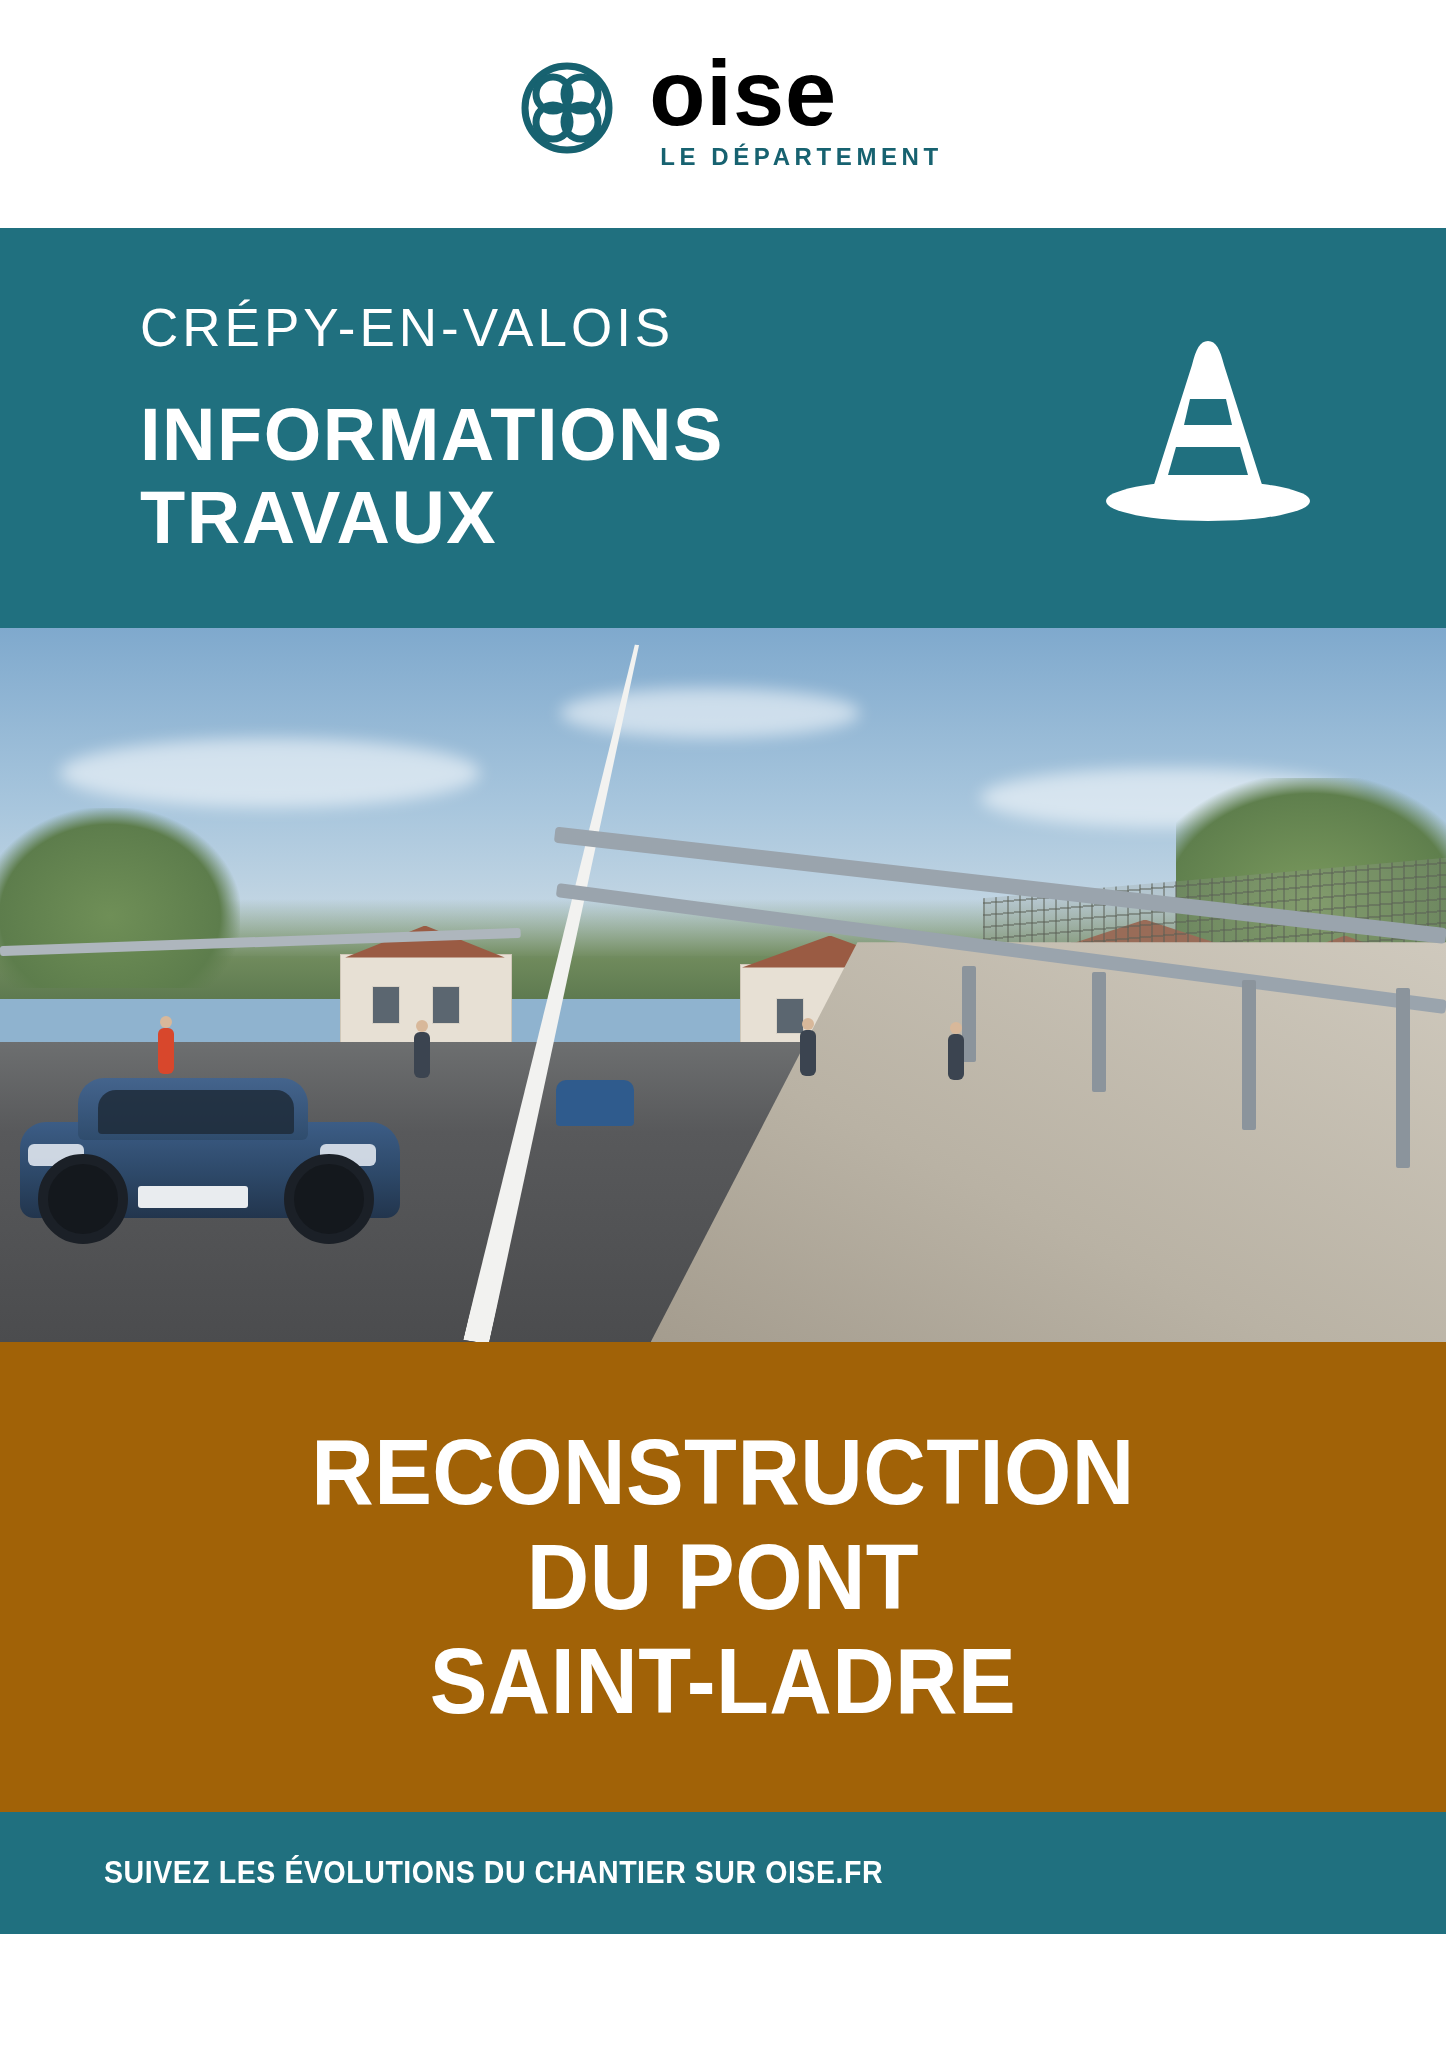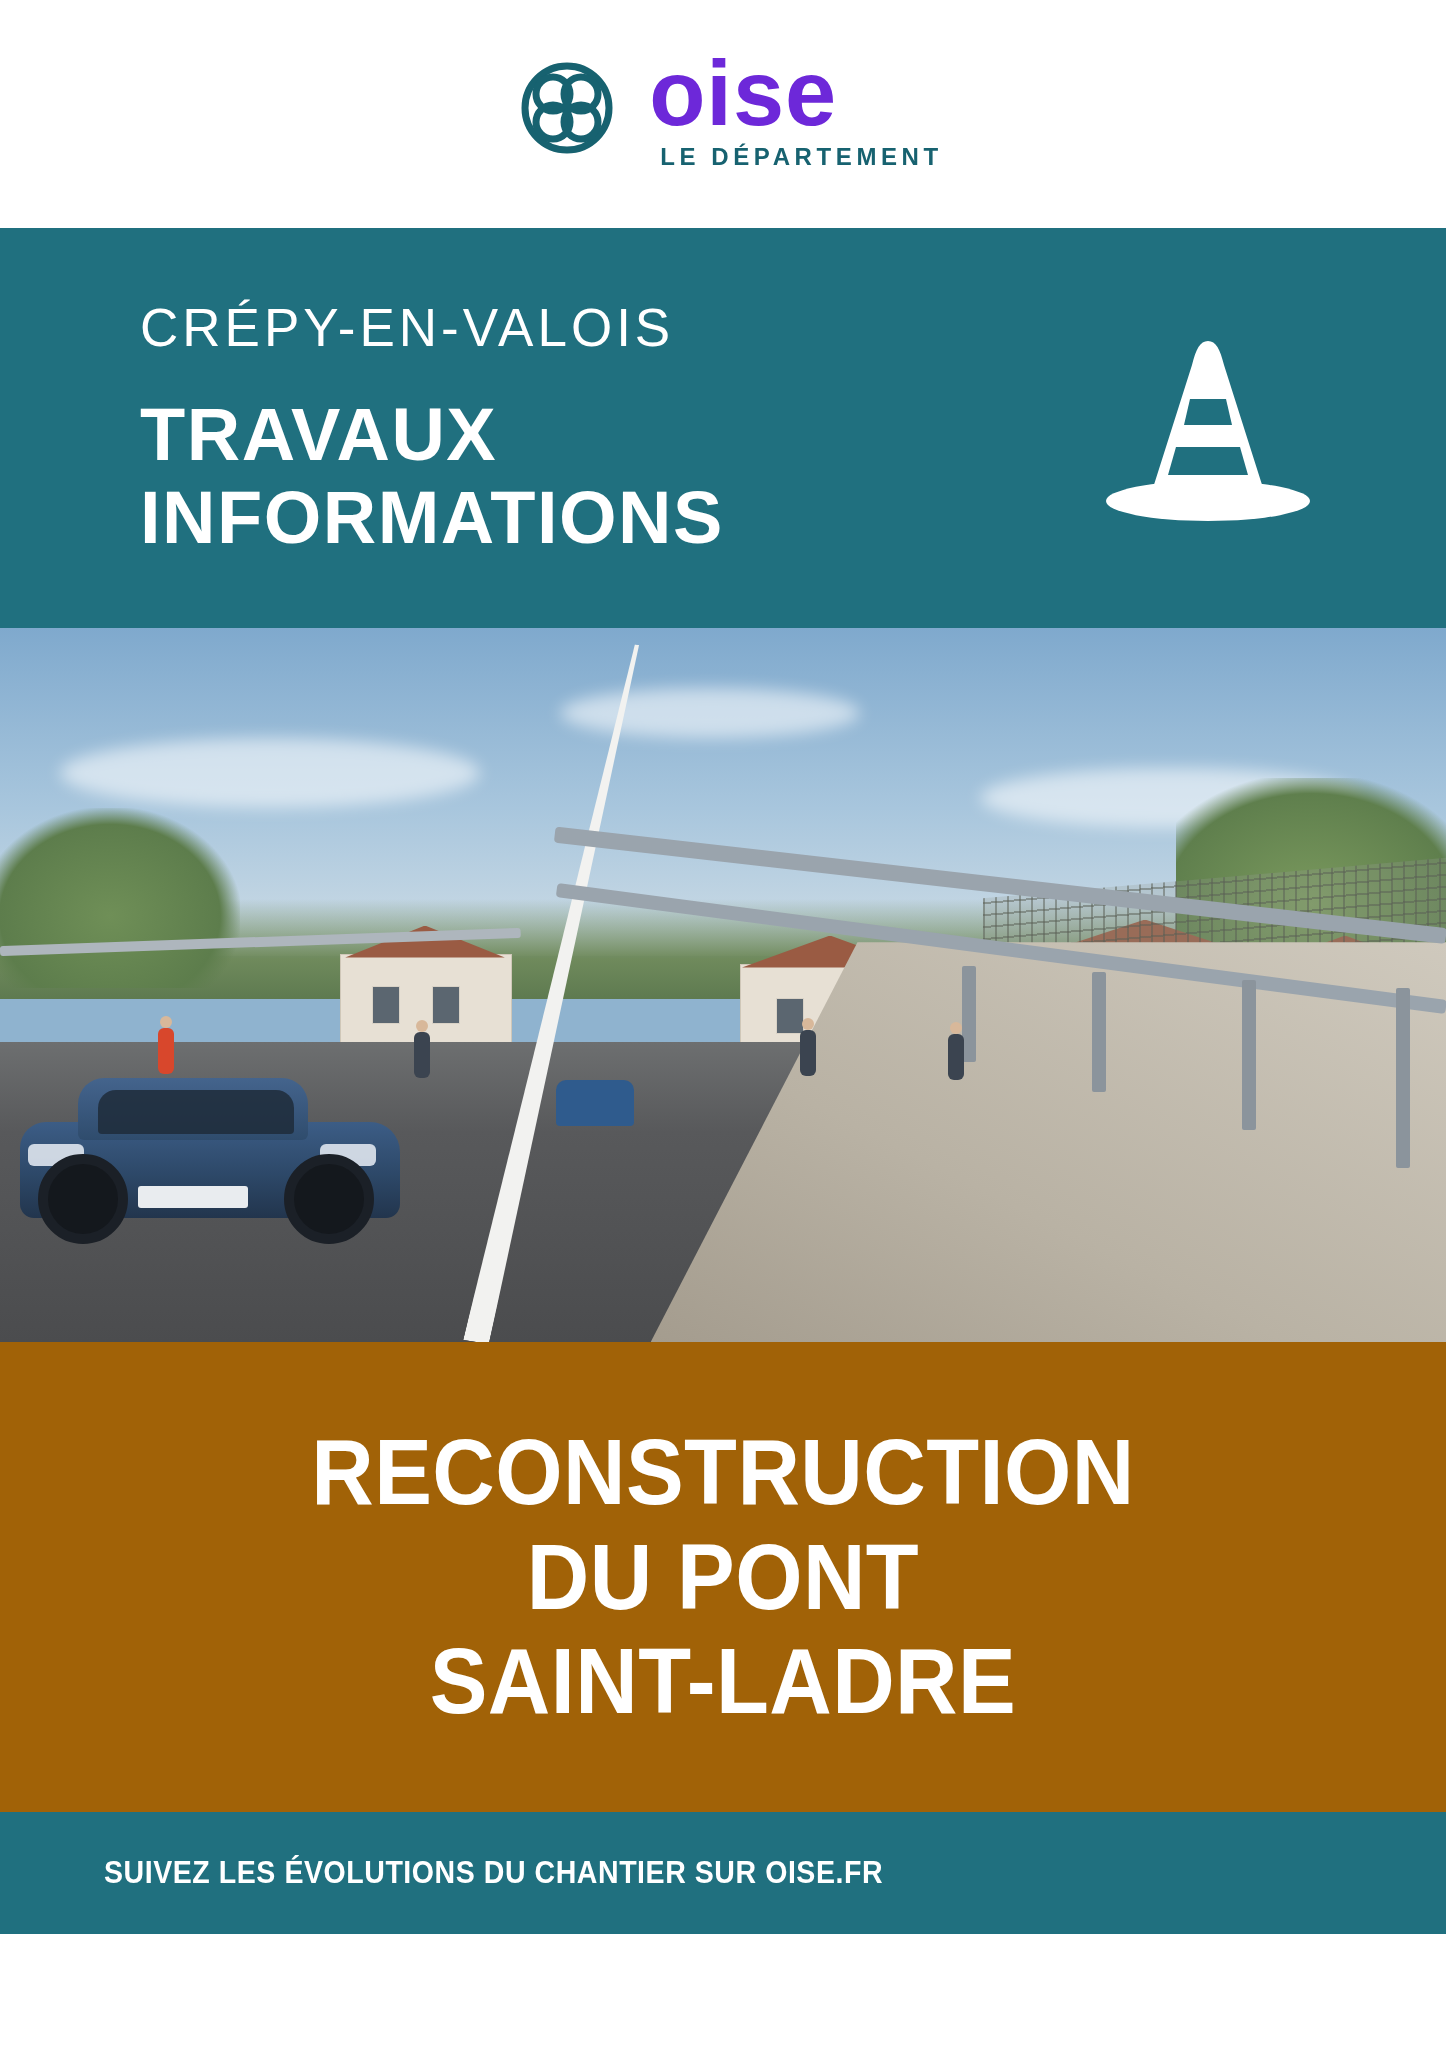--- a/index.html
+++ b/index.html
@@ -36,21 +36,21 @@
   }
   .logo-text {
     display: flex;
     flex-direction: column;
     align-items: flex-start;
     line-height: 1;
   }
   .logo-title {
     font-size: 92px;
     font-weight: 700;
-    color: #6d28d9;
+    color: #000000;
     letter-spacing: 1px;
     font-family: "Liberation Sans", sans-serif;
   }
   .logo-sub {
     font-size: 24px;
     font-weight: 700;
     color: #176270;
     letter-spacing: 4.6px;
     margin-top: 6px;
     margin-left: 11px;
@@ -336,22 +336,22 @@
     <span class="logo-text">
       <span class="logo-title">oise</span>
       <span class="logo-sub">LE DÉPARTEMENT</span>
     </span>
   </div>
 </div>
 
 <div class="header-band">
   <div class="header-kicker">CRÉPY-EN-VALOIS</div>
   <div class="header-title">
+    <div>INFORMATIONS</div>
     <div>TRAVAUX</div>
-    <div>INFORMATIONS</div>
   </div>
   <span class="cone-icon">
     <svg viewBox="0 0 220 190" width="220" height="190" aria-hidden="true">
       <ellipse cx="110" cy="168" rx="102" ry="20" fill="#ffffff"></ellipse>
       <path d="M110 8 C118 8 122 16 126 32 L166 158 L54 158 L94 32 C98 16 102 8 110 8 Z" fill="#ffffff"></path>
       <path d="M92 66 L128 66 L134 92 L86 92 Z" fill="#20707f"></path>
       <path d="M78 114 L142 114 L150 142 L70 142 Z" fill="#20707f"></path>
     </svg>
   </span>
 </div>

